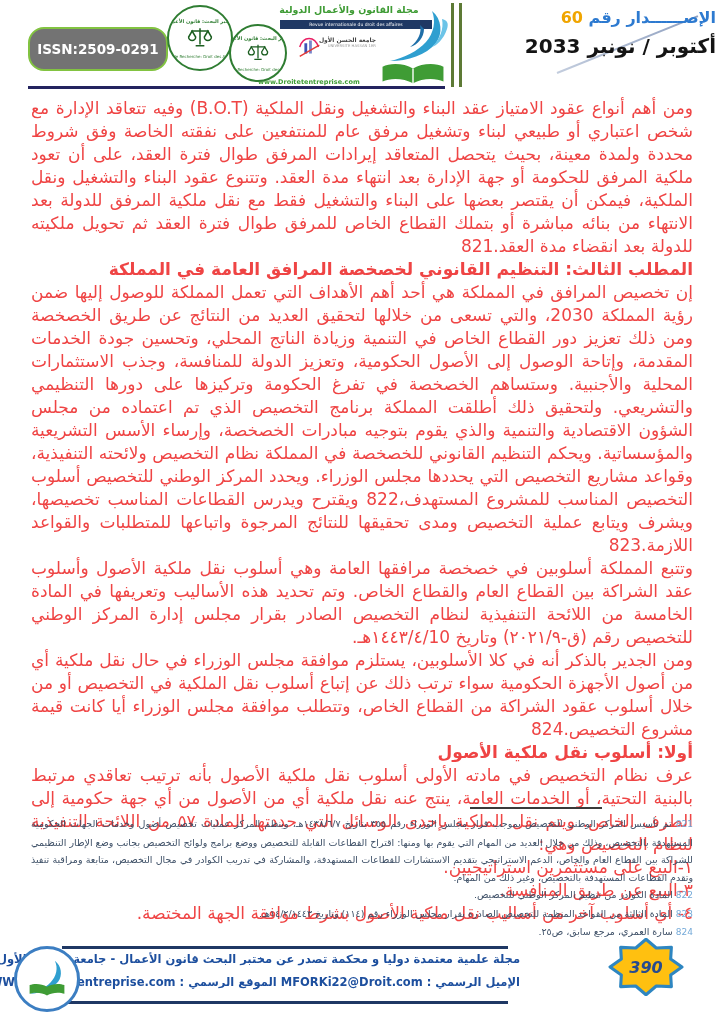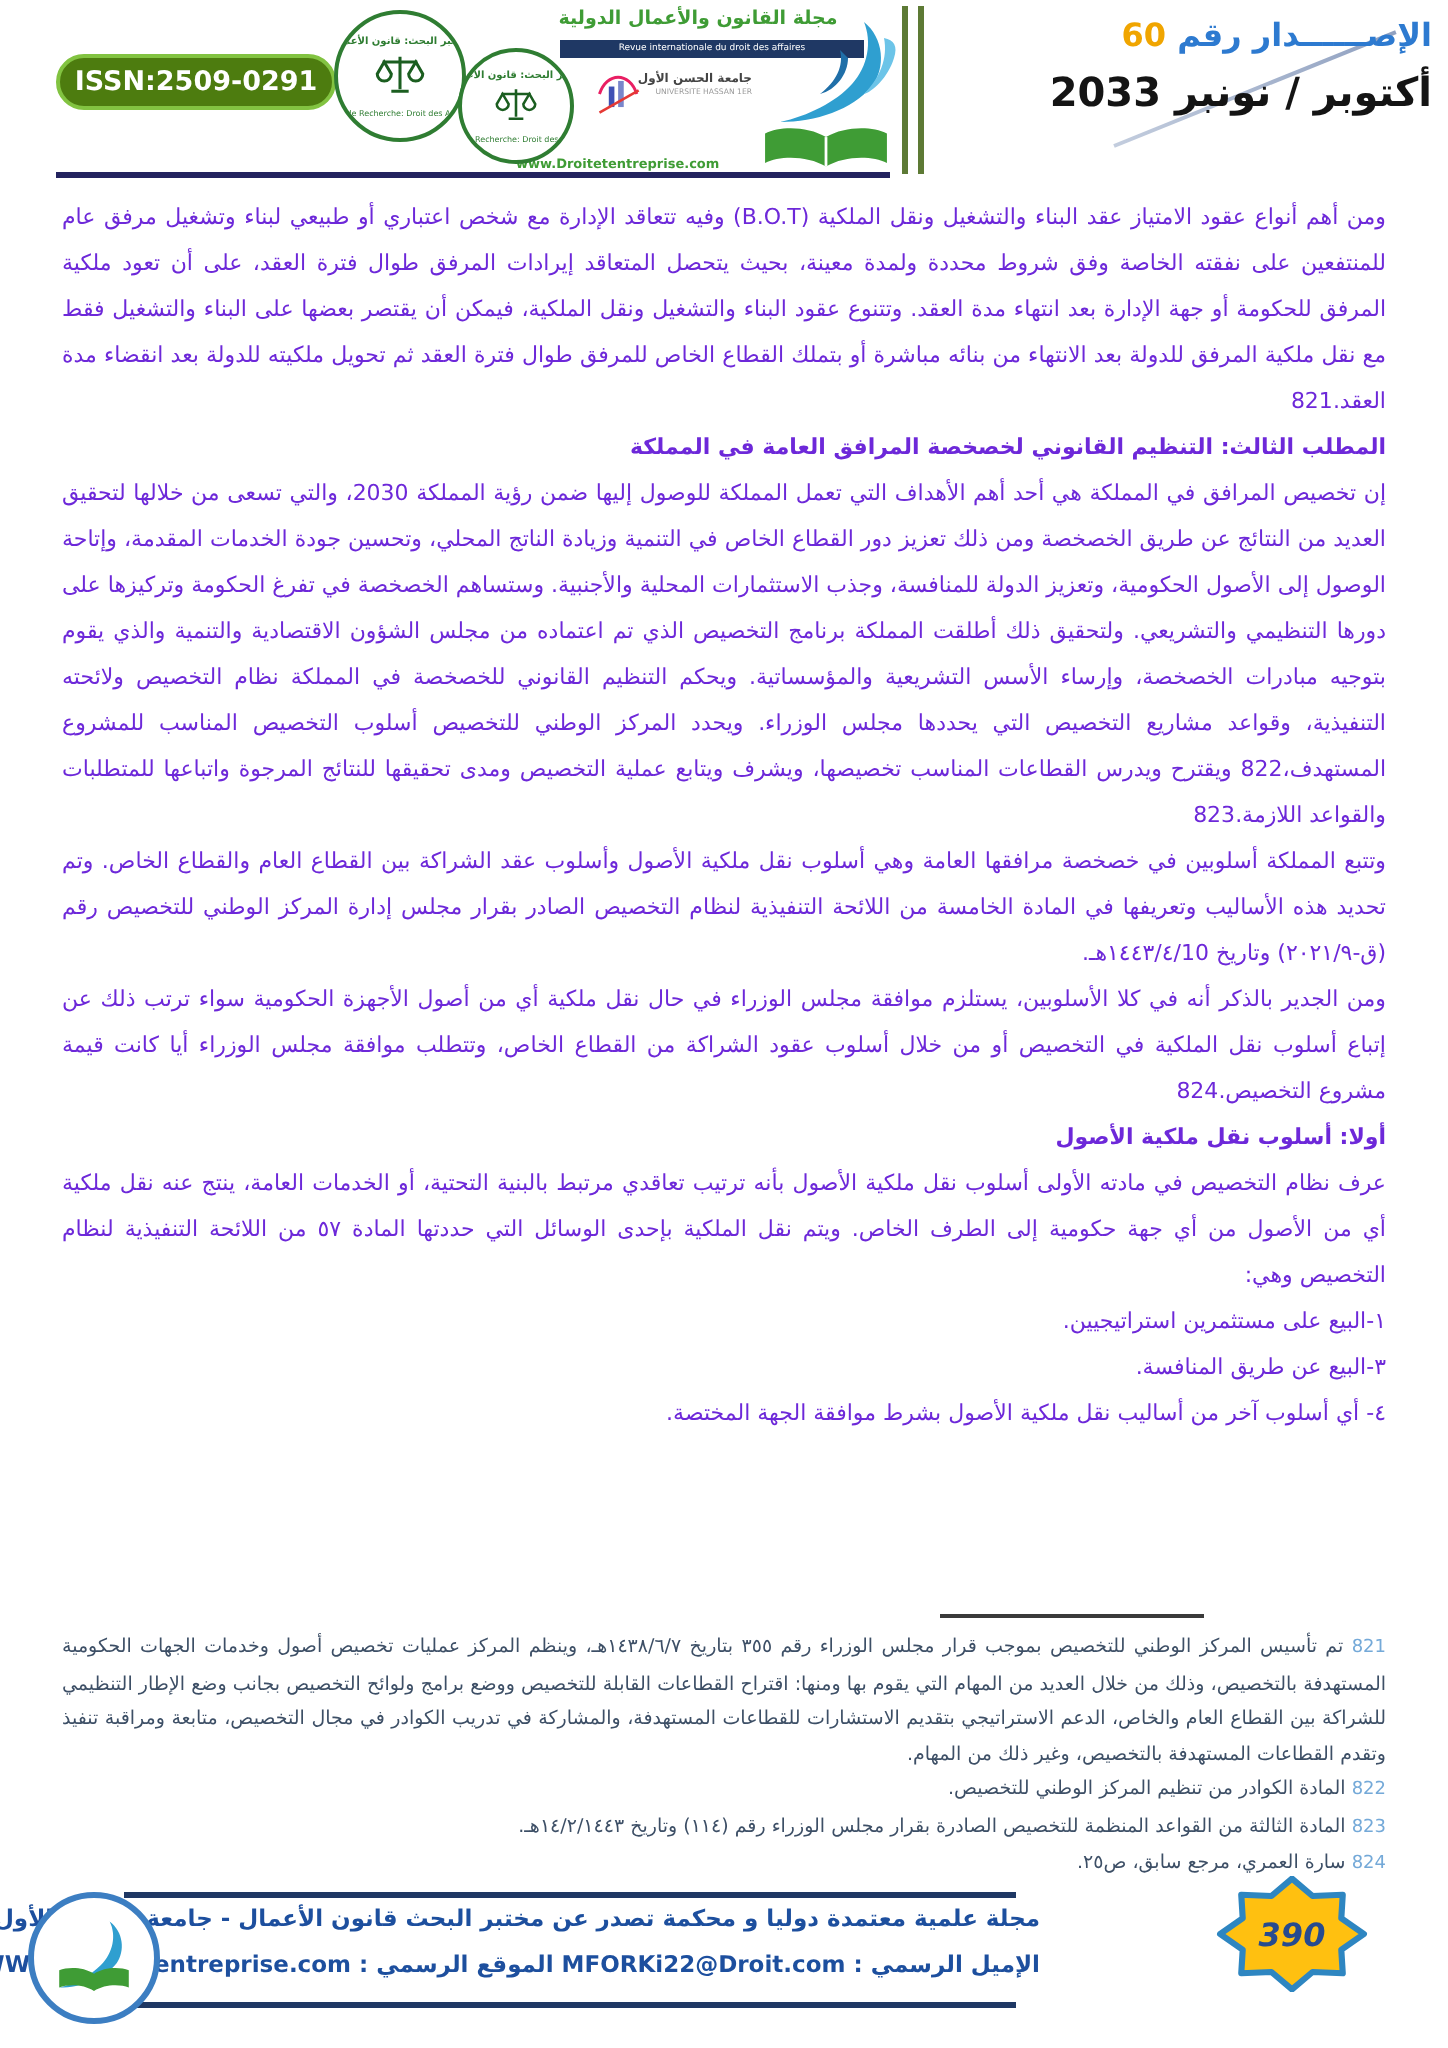--- a/index.html
+++ b/index.html
@@ -1,20 +1,20 @@
 <!DOCTYPE html>
 <html lang="ar" dir="rtl"><head>
 <meta charset="utf-8">
 <style>
   html,body{margin:0;padding:0;background:#e8e8e8;}
   .page{position:relative;width:724px;height:1024px;background:#ffffff;margin:0 auto;
         font-family:"DejaVu Sans", sans-serif;direction:rtl;overflow:hidden;}
 
   
-  .issn-pill{position:absolute;left:28px;top:27px;width:140px;height:28px;background:#4d7c0f;
+  .issn-pill{position:absolute;left:28px;top:27px;width:140px;height:44px;background:#737373;
              border:2px solid #82c341;border-radius:16px;color:#fff;font-weight:bold;font-size:13.5px;
              display:flex;align-items:center;justify-content:center;direction:ltr;box-sizing:border-box;}
   .lab-circle{position:absolute;border-radius:50%;background:#fff;border:2px solid #2f7d32;
               display:flex;flex-direction:column;align-items:center;justify-content:center;
               text-align:center;box-sizing:border-box;overflow:hidden;}
   .lab1{left:167px;top:5px;width:66px;height:66px;}
   .lab2{left:229px;top:24px;width:58px;height:58px;z-index:2;}
   .lab-ar{font-size:5px;color:#2f7d32;font-weight:bold;white-space:nowrap;}
   .lab-fr{font-size:4px;color:#2f7d32;white-space:nowrap;}
 
@@ -37,22 +37,22 @@
 
   .issue-block{position:absolute;left:468px;top:8px;width:248px;text-align:right;z-index:1;}
   .issue-line1{font-size:16px;font-weight:bold;color:#2d7ad0;white-space:nowrap;}
   .issue-num{color:#f0a500;}
   .issue-line2{font-size:20px;font-weight:bold;color:#141414;margin-top:7px;white-space:nowrap;}
   .slash{position:absolute;left:557px;top:72px;width:152px;height:2px;
          background:linear-gradient(90deg,#c3cdde,#8fa0c0);transform:rotate(-22deg);
          transform-origin:left center;z-index:0;}
 
   
-  .content{position:absolute;left:31px;right:31px;top:97px;color:#6d28d9;
-           font-size:11px;line-height:23px;text-align:justify;}
+  .content{position:absolute;left:31px;right:31px;top:97px;color:#ef4444;
+           font-size:17px;line-height:23px;text-align:justify;}
   .content p{margin:0;}
   .h-center{text-align:right;font-weight:bold;margin:1px 0;}
   .h-right{font-weight:bold;margin:1px 0;text-align:right;}
 
   
   .fn-sep{position:absolute;left:470px;top:807px;width:132px;height:2px;background:#3a3a3a;}
   .footnotes{position:absolute;left:31px;right:31px;top:815px;font-size:9.5px;line-height:17.5px;
              color:#3d4f66;text-align:justify;}
   .footnotes p{margin:0;}
   .fn-num{color:#74a9d8;font-size:9px;unicode-bidi:embed;direction:ltr;}

